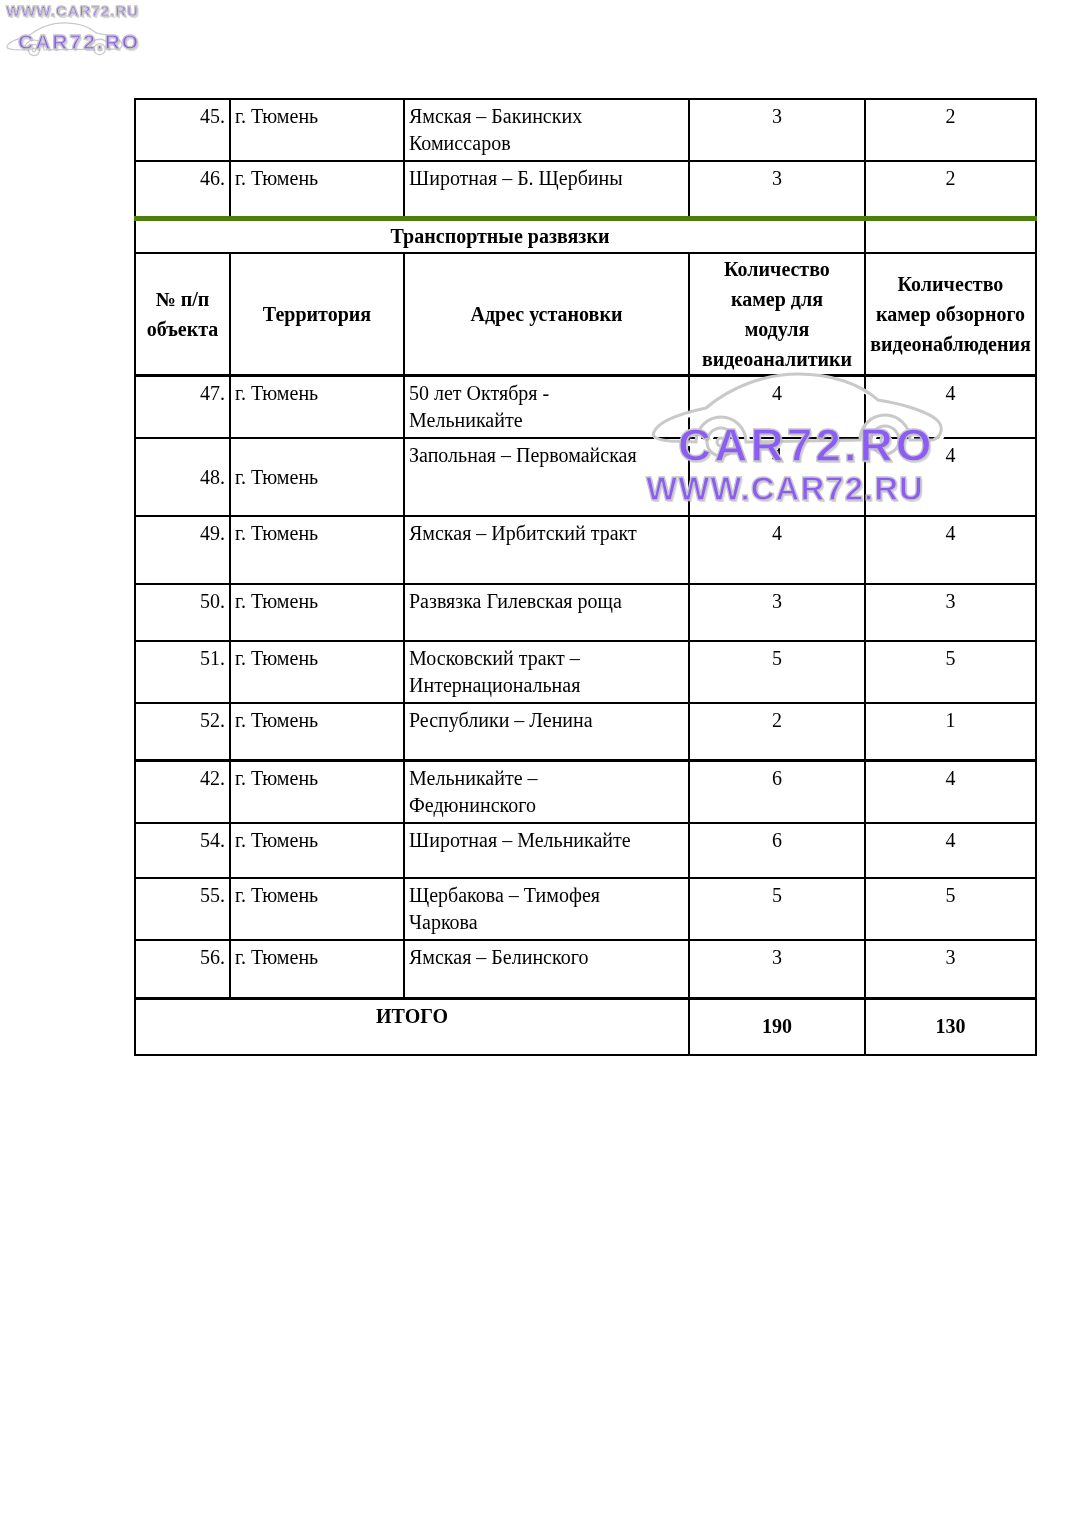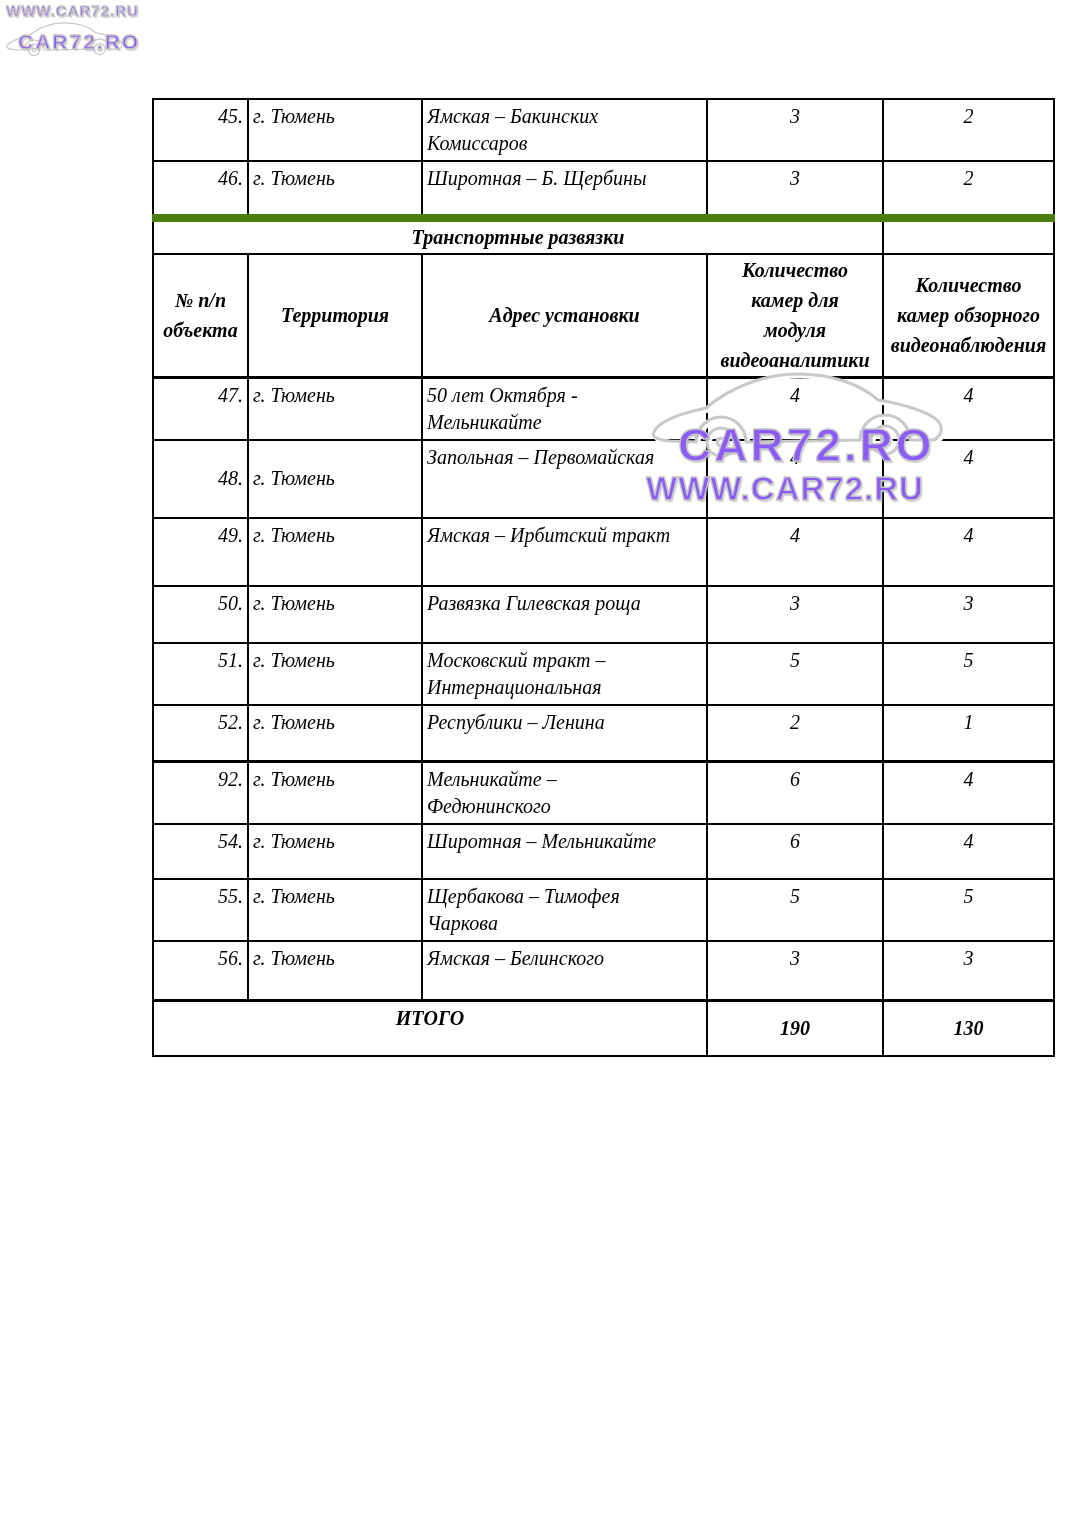--- a/index.html
+++ b/index.html
@@ -8,25 +8,24 @@
     background:#ffffff;
     position:relative;
     overflow:hidden;
     font-family:"Liberation Serif","DejaVu Serif",serif;
     color:#000;
   }
 
   
   .doc-table{
     position:absolute;
-    left:152px;top:98px;
+    left:134px;top:98px;
     width:901px;
     border-collapse:collapse;
     table-layout:fixed;
-    font-style:italic;
   }
   .doc-table td{
     border:2px solid #000;
     font-size:20px;
     line-height:1.35;
     vertical-align:top;
     padding:3px 4px;
     overflow:visible;
   }
   .cell-pre{white-space:pre-line;margin-left:44px;}
@@ -34,21 +33,21 @@
   .col-ter{padding-left:5px;}
   .col-addr{padding-left:5px;}
   .col-count{text-align:center;}
 
   
   #cont-rows tr:nth-child(1){height:60px;}
   #cont-rows tr:nth-child(2){height:57px;}
 
   
   #section-row td{
-    border-top:8px solid #4d7c0f;
+    border-top:5px solid #4d7c0f;
     font-weight:bold;
     text-align:center;
     vertical-align:middle;
     padding:2px;
   }
   #section-row{height:32px;}
 
   
   #header-row{height:123px;}
   #header-row td{
@@ -221,21 +220,21 @@
         <td class="col-count">5</td>
       </tr>
       <tr>
         <td class="col-num">52.</td>
         <td class="col-ter">г. Тюмень</td>
         <td class="col-addr cell-pre">Республики – Ленина</td>
         <td class="col-count">2</td>
         <td class="col-count">1</td>
       </tr>
       <tr>
-        <td class="col-num">92.</td>
+        <td class="col-num">42.</td>
         <td class="col-ter">г. Тюмень</td>
         <td class="col-addr cell-pre">Мельникайте –
 Федюнинского</td>
         <td class="col-count">6</td>
         <td class="col-count">4</td>
       </tr>
       <tr>
         <td class="col-num">54.</td>
         <td class="col-ter">г. Тюмень</td>
         <td class="col-addr cell-pre">Широтная – Мельникайте</td>

